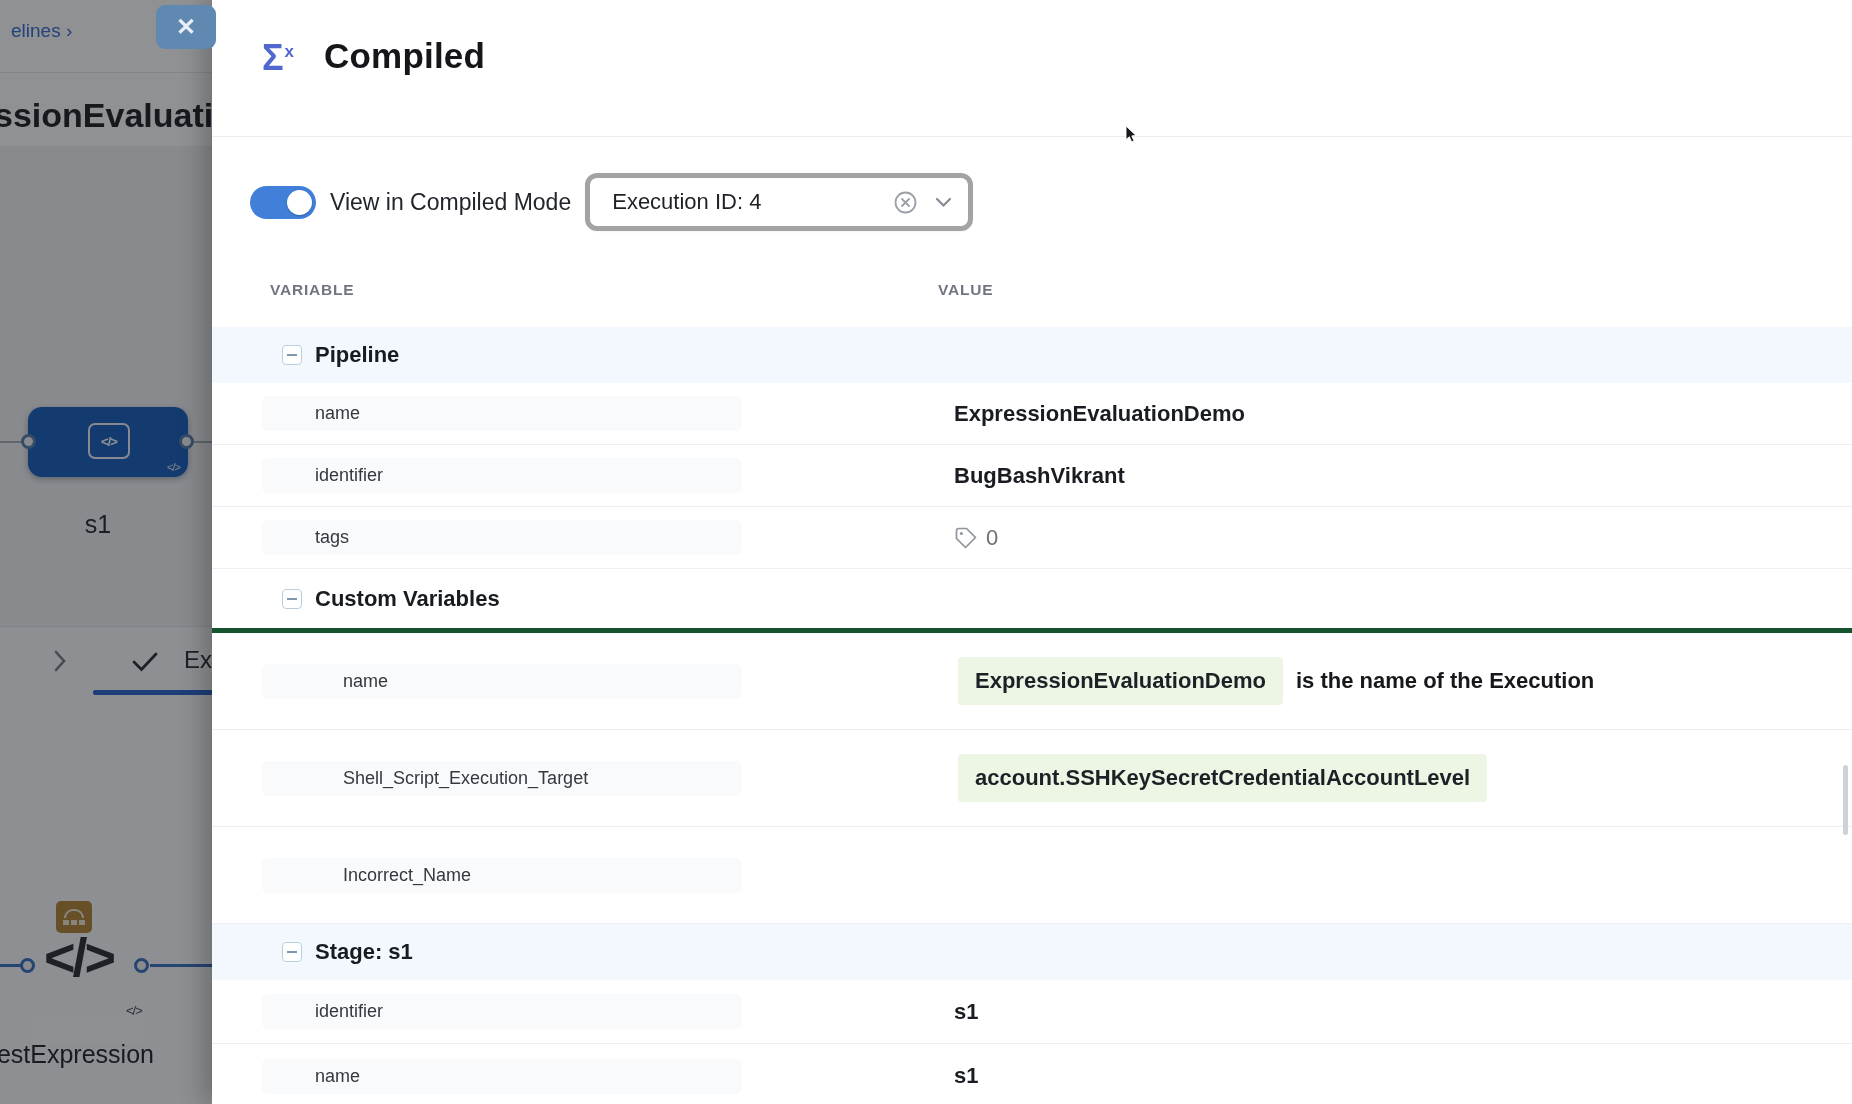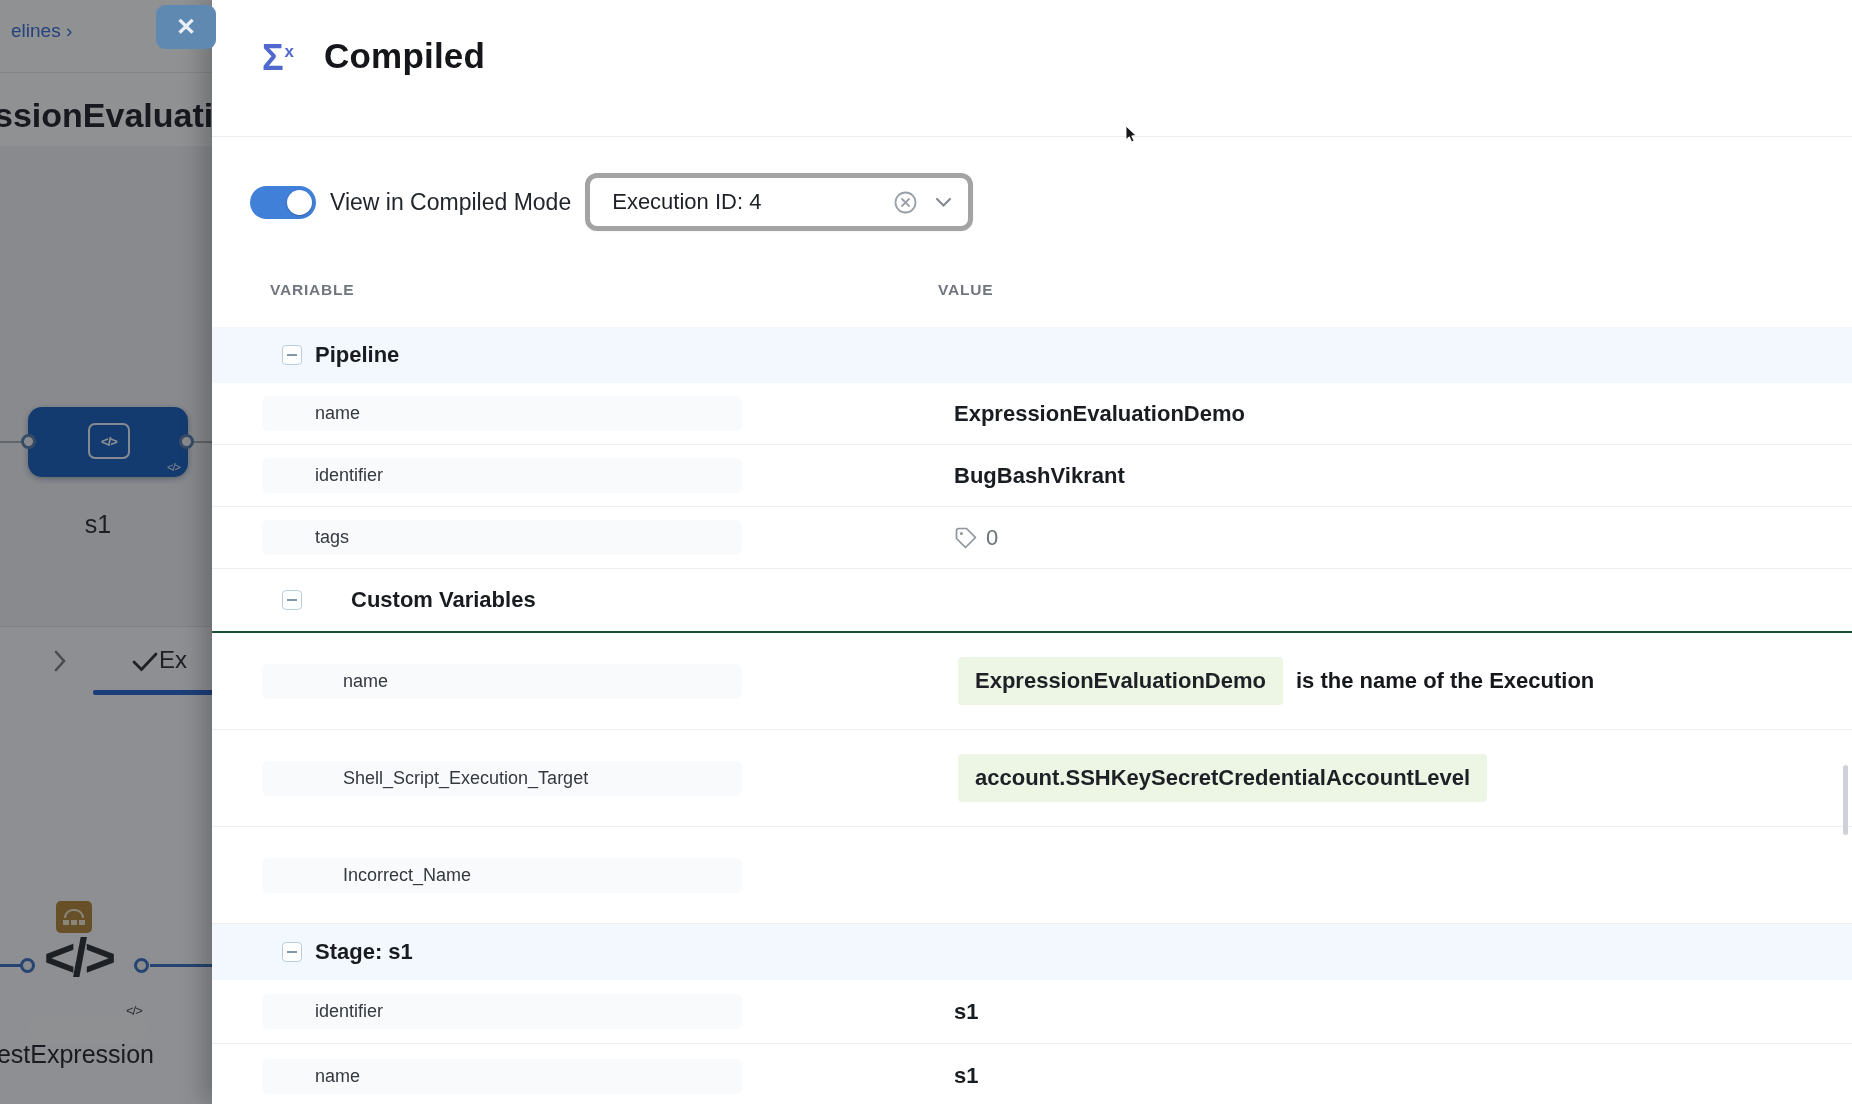--- a/index.html
+++ b/index.html
@@ -24,21 +24,21 @@
   .stage-node { position:absolute; left:28px; top:407px; width:160px; height:70px; background:#1e63c0; border-radius:14px; box-shadow:0 2px 6px rgba(20,40,80,.35); }
   .node-icon { position:absolute; left:60px; top:16px; width:42px; height:36px; border:2.5px solid rgba(255,255,255,.92); border-radius:7px; display:flex; align-items:center; justify-content:center; color:#fff; font-size:13px; font-weight:700; letter-spacing:-1px; }
   .node-badge { position:absolute; right:8px; bottom:4px; font-size:11px; color:rgba(255,255,255,.85); letter-spacing:-1px; }
   .port { position:absolute; width:15px; height:15px; border-radius:50%; background:#f1f3f6; border:3px solid #5b80ad; }
   .port.nl { left:21px; top:434px; }
   .port.nr { left:179px; top:434px; }
   .bg-stage-label { position:absolute; left:58px; top:510px; width:80px; text-align:center; font-size:25px; color:#2c2f35; }
 
   .tab-chevron { position:absolute; left:52px; top:648px; }
   .tab-check { position:absolute; left:132px; top:652px; }
-  .tab-label { position:absolute; left:159px; top:646px; font-size:24px; font-weight:500; color:#2e3238; }
+  .tab-label { position:absolute; left:184px; top:646px; font-size:24px; font-weight:500; color:#2e3238; }
   .tab-underline { position:absolute; left:93px; top:690px; width:122px; height:5px; background:#2f6bd0; border-radius:2px; }
 
   .gauge { position:absolute; left:56px; top:901px; width:36px; height:32px; background:#b5883d; border-radius:5px; display:flex; flex-direction:column; align-items:center; justify-content:center; gap:2px; }
   .gauge-arc { width:20px; height:9px; border:2px solid #f3e9d2; border-bottom:none; border-radius:10px 10px 0 0; }
   .gauge-cells { display:flex; gap:2px; }
   .gauge-cells span { width:6px; height:5px; background:#f3e9d2; display:block; }
   .step-glyph { position:absolute; left:44px; top:926px; font-size:54px; font-weight:700; color:#2e3237; letter-spacing:-3px; }
   .step-line { position:absolute; height:3px; background:#3c74c2; top:964px; }
   .step-line.l { left:0; width:22px; }
   .step-line.r { left:150px; width:64px; }
@@ -71,21 +71,21 @@
   .exec-clear { display:flex; align-items:center; margin-right:16px; cursor:pointer; }
   .exec-caret { display:flex; align-items:center; }
 
   
   .vtable { margin-top:50px; }
   .thead { display:grid; grid-template-columns:668px 1fr; padding-left:50px; height:46px; align-items:start; color:#70757f; font-size:15.5px; font-weight:700; letter-spacing:.8px;margin-left:8px; }
   .thead .col-value { padding-left:0; }
 
   .section-head { display:flex; align-items:center; height:56px; padding-left:70px; }
   .section-head.blue { background:#f2f8fd; }
-  .section-head.plain { height:64px; border-bottom:2px solid #14532d;gap:36px; }
+  .section-head.plain { height:64px; border-bottom:5px solid #14532d; }
   .collapse-box { width:20px; height:20px; border:1.5px solid #b9cfe0; border-radius:4px; background:#fff; display:flex; align-items:center; justify-content:center; flex:0 0 auto; cursor:pointer; }
   .collapse-box .minus { width:10px; height:2px; background:#7f96ac; display:block; }
   .section-label { margin-left:13px; font-size:22px; font-weight:700; color:#181b20; }
 
   .vrow { display:grid; grid-template-columns:668px 1fr; align-items:center; min-height:62px; border-bottom:1px solid #eceef2; padding-left:50px; }
   .vrow:last-child { border-bottom:none; }
   .vrow.tall { min-height:97px; }
   .var-cell { font-size:18px; color:#34383f; }
   .label-track { display:inline-block; min-width:480px; background:#f9fafc; border-radius:6px; padding:7px 10px 7px 0; }
   .indent-1 .label-track { padding-left:53px; }

